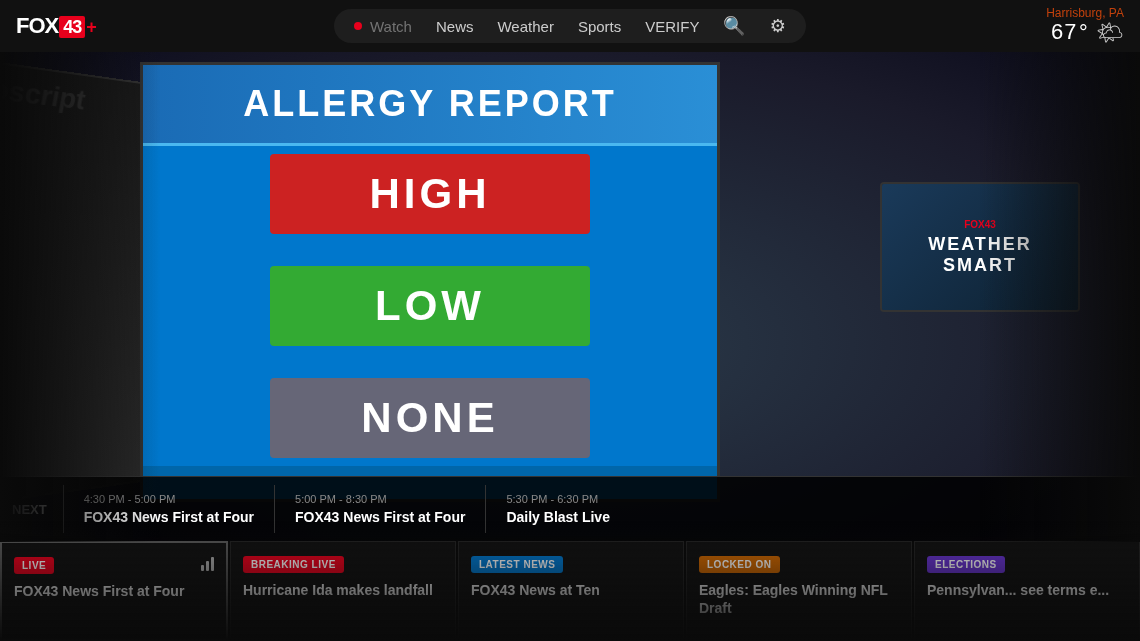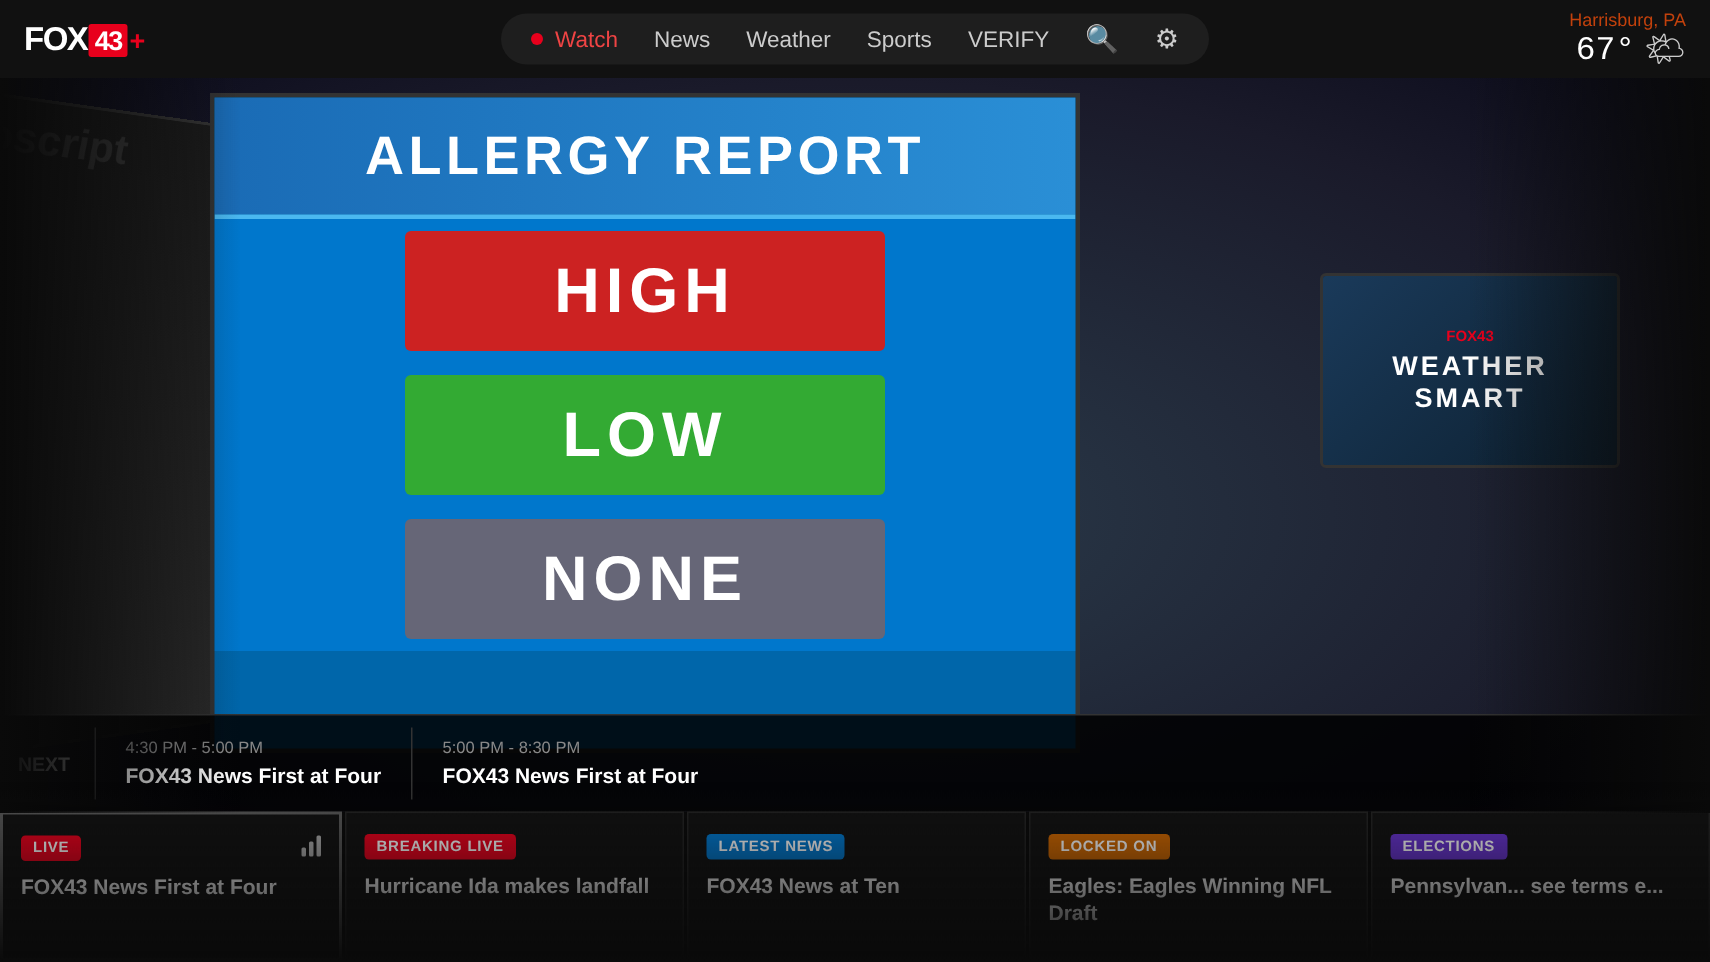--- a/index.html
+++ b/index.html
@@ -64,21 +64,21 @@
       gap: 24px;
     }
     .nav-item {
       font-size: 15px;
       font-weight: 500;
       color: #ccc;
       cursor: pointer;
       white-space: nowrap;
     }
     .nav-item.active {
-      color: #ef4444;
+      color: #737373;
       display: flex;
       align-items: center;
       gap: 8px;
     }
     .nav-dot {
       width: 8px;
       height: 8px;
       background: #e8001c;
       border-radius: 50%;
       display: inline-block;
@@ -184,21 +184,21 @@
       color: white;
       letter-spacing: 3px;
       border-bottom: 3px solid #4ab8f0;
     }
 
     .allergy-grid {
       background: #0077cc;
       padding: 0;
       display: flex;
       flex-direction: column;
-      gap: 0;
+      gap: 16px;
     }
     .allergy-row {
       display: flex;
       align-items: center;
       justify-content: center;
       margin: 8px 20px;
     }
     .allergy-badge {
       padding: 16px 80px;
       font-size: 42px;
@@ -481,20 +481,24 @@
   <div class="next-bar">
     <span class="next-label">NEXT</span>
     <div class="next-item">
       <span class="next-time">4:30 PM - 5:00 PM</span>
       <span class="next-show">FOX43 News First at Four</span>
     </div>
     <div class="next-item">
       <span class="next-time">5:00 PM - 8:30 PM</span>
       <span class="next-show">FOX43 News First at Four</span>
     </div>
+    <div class="next-item">
+      <span class="next-time">5:30 PM - 6:30 PM</span>
+      <span class="next-show">Daily Blast Live</span>
+    </div>
   </div>
 
   <div class="bottom-cards">
     <div class="card">
       <span class="card-badge badge-live">LIVE</span>
       <div class="live-indicator">
         <div class="bar-icon">
           <span style="height:6px;"></span>
           <span style="height:10px;"></span>
           <span style="height:14px;"></span>

